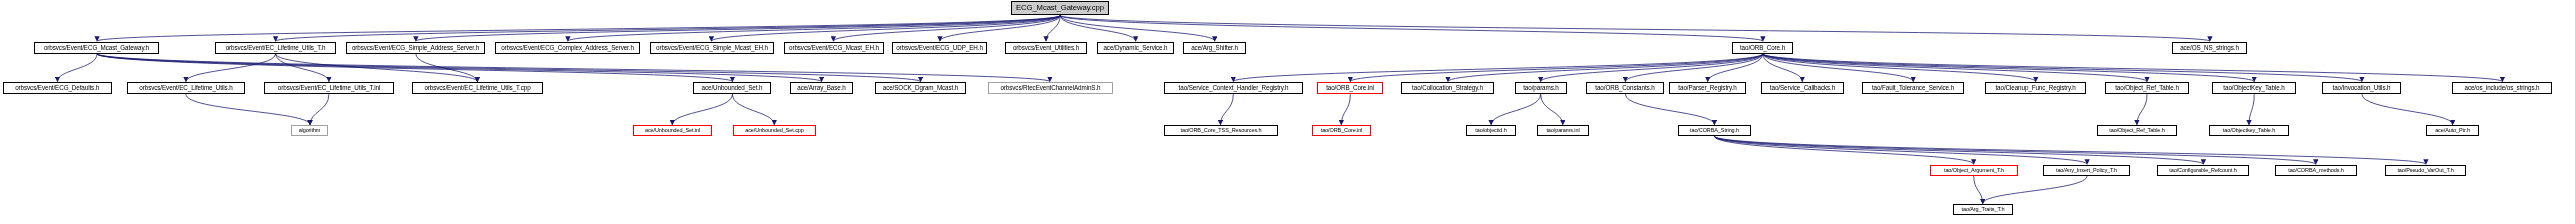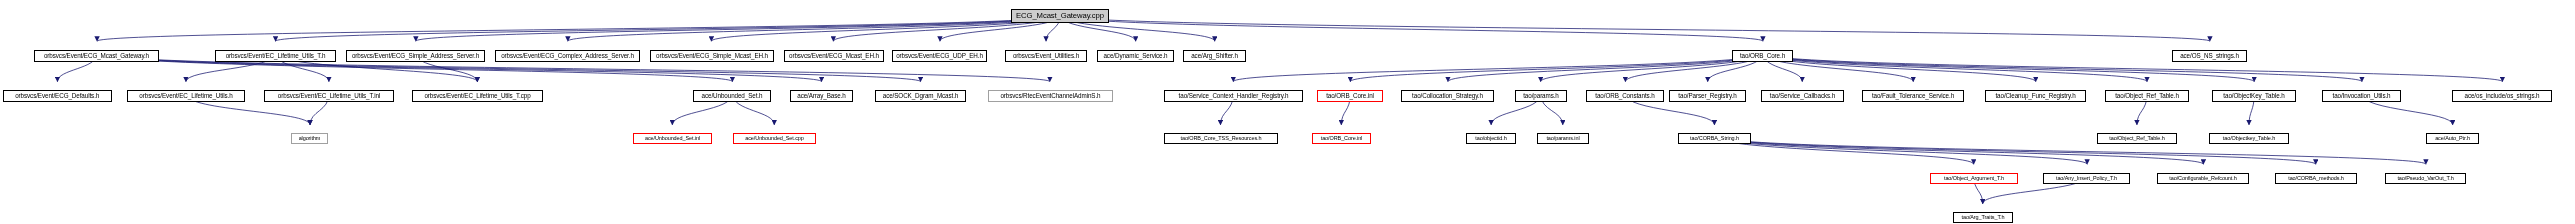--- a/index.html
+++ b/index.html
@@ -34,21 +34,20 @@
     justify-content: center;
     background: #ffffff;
     border: 0.5px solid #000000;
     color: #000000;
     font-size: 6.3px;
     line-height: 1;
     white-space: nowrap;
     padding: 0 2.7px;
     height: 12px;
     letter-spacing: -0.1px;
-    margin-top: 8px;
   }
   .node.root {
     background: #cccccc;
     border: 0.5px solid #000000;
     font-size: 7.7px;
     height: 14.2px;
     padding: 0 5.5px;
   }
   .node.red {
     border: 0.5px solid #ff0000;

